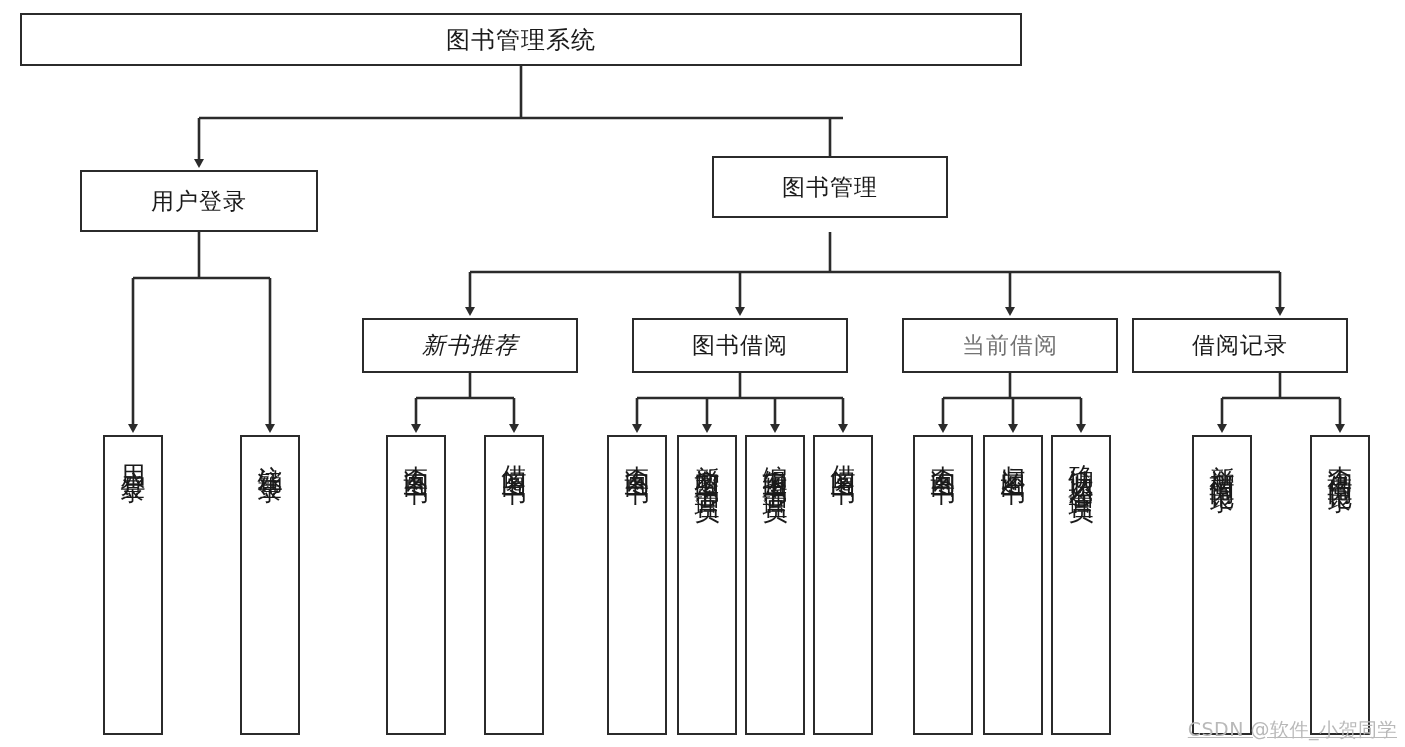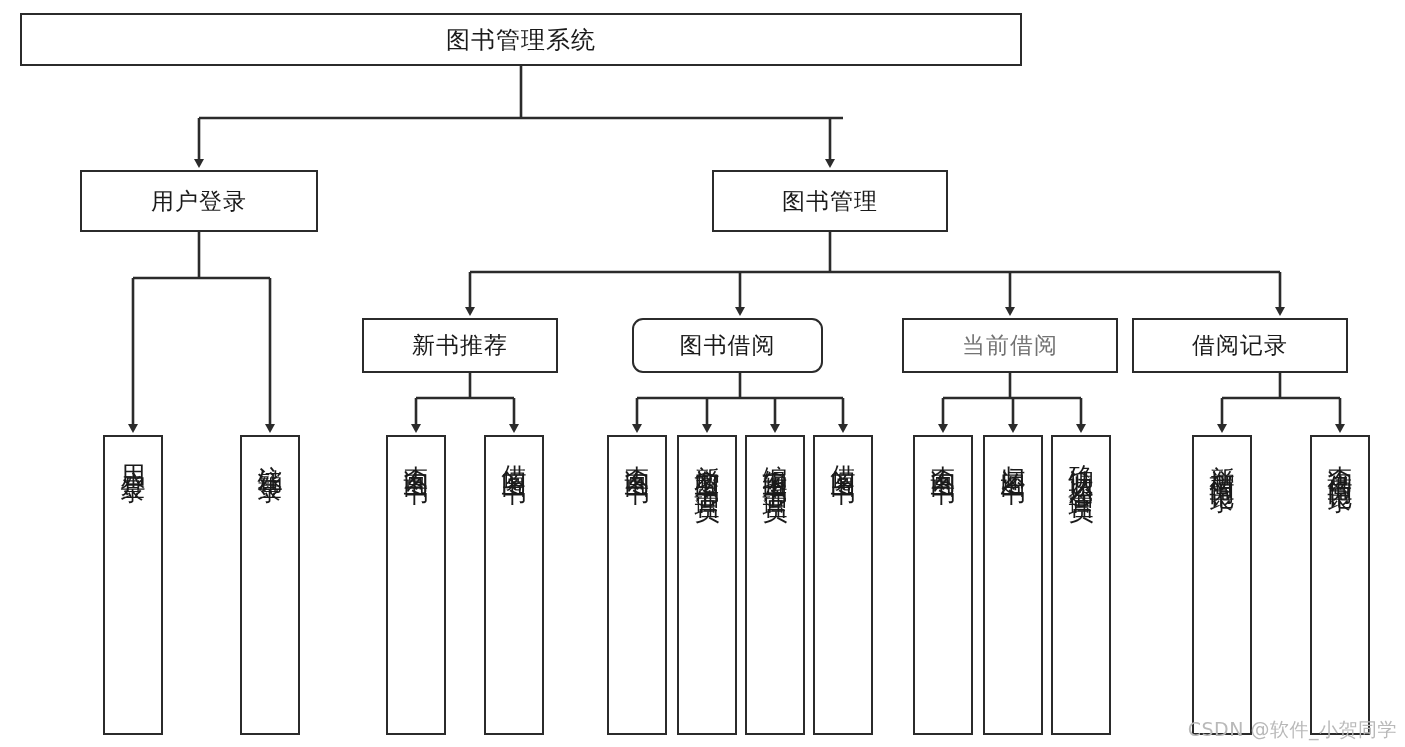--- a/index.html
+++ b/index.html
@@ -59,20 +59,21 @@
   }
   .watermark{
     position:absolute;
     right:8px;
     bottom:4px;
     font-size:19px;
     color:#b9b9b9;
     z-index:5;
     white-space:nowrap;
     letter-spacing:0.5px;
+    text-decoration:underline;
   }
 </style>
 </head>
 <body style="background: rgb(255, 255, 255);">
 
 <div id="stage">
 
   <svg id="edges" viewBox="0 0 1405 747" xmlns="http://www.w3.org/2000/svg">
     <defs>
       <marker id="arrow" markerWidth="9" markerHeight="10" refX="1" refY="5" orient="auto" markerUnits="userSpaceOnUse">
@@ -123,28 +124,28 @@
     </g>
   </svg>
 
   <div class="node root" style="left: 20px; top: 13px; width: 1002px; height: 53px; border-color: rgb(43, 43, 43); background: rgb(255, 255, 255);">
     <span class="lbl" style="color: rgb(26, 26, 26);">图书管理系统</span>
   </div>
 
   <div class="node lvl2" style="left: 80px; top: 170px; width: 238px; height: 62px; border-color: rgb(43, 43, 43); background: rgb(255, 255, 255);">
     <span class="lbl" style="color: rgb(26, 26, 26);">用户登录</span>
   </div>
-  <div class="node lvl2" style="left: 712px; top: 170px; width: 236px; height: 62px; border-color: rgb(43, 43, 43); background: rgb(255, 255, 255);">
+  <div class="node lvl2" style="left: 712px; top: 156px; width: 236px; height: 62px; border-color: rgb(43, 43, 43); background: rgb(255, 255, 255);">
     <span class="lbl" style="color: rgb(26, 26, 26);">图书管理</span>
   </div>
 
-  <div class="node lvl3" style="left: 362px; top: 318px; width: 196px; height: 55px; border-color: rgb(43, 43, 43); background: rgb(255, 255, 255);">
+  <div class="node lvl3" style="left: 362px; top: 318px; width: 216px; height: 55px; border-color: rgb(43, 43, 43); background: rgb(255, 255, 255); font-style: italic;">
     <span class="lbl" style="color: rgb(26, 26, 26);">新书推荐</span>
   </div>
-  <div class="node lvl3" style="left: 632px; top: 318px; width: 191px; height: 55px; border-color: rgb(43, 43, 43); background: rgb(255, 255, 255); border-radius: 11px;">
+  <div class="node lvl3" style="left: 632px; top: 318px; width: 216px; height: 55px; border-color: rgb(43, 43, 43); background: rgb(255, 255, 255);">
     <span class="lbl" style="color: rgb(26, 26, 26);">图书借阅</span>
   </div>
   <div class="node lvl3" style="left: 902px; top: 318px; width: 216px; height: 55px; border-color: rgb(43, 43, 43); background: rgb(255, 255, 255);">
     <span class="lbl" style="color: #737373;">当前借阅</span>
   </div>
   <div class="node lvl3" style="left: 1132px; top: 318px; width: 216px; height: 55px; border-color: rgb(43, 43, 43); background: rgb(255, 255, 255);">
     <span class="lbl" style="color: rgb(26, 26, 26);">借阅记录</span>
   </div>
 
   <div class="node leaf" style="left: 103px; top: 435px; width: 60px; height: 300px; border-color: rgb(43, 43, 43); background: rgb(255, 255, 255);">

